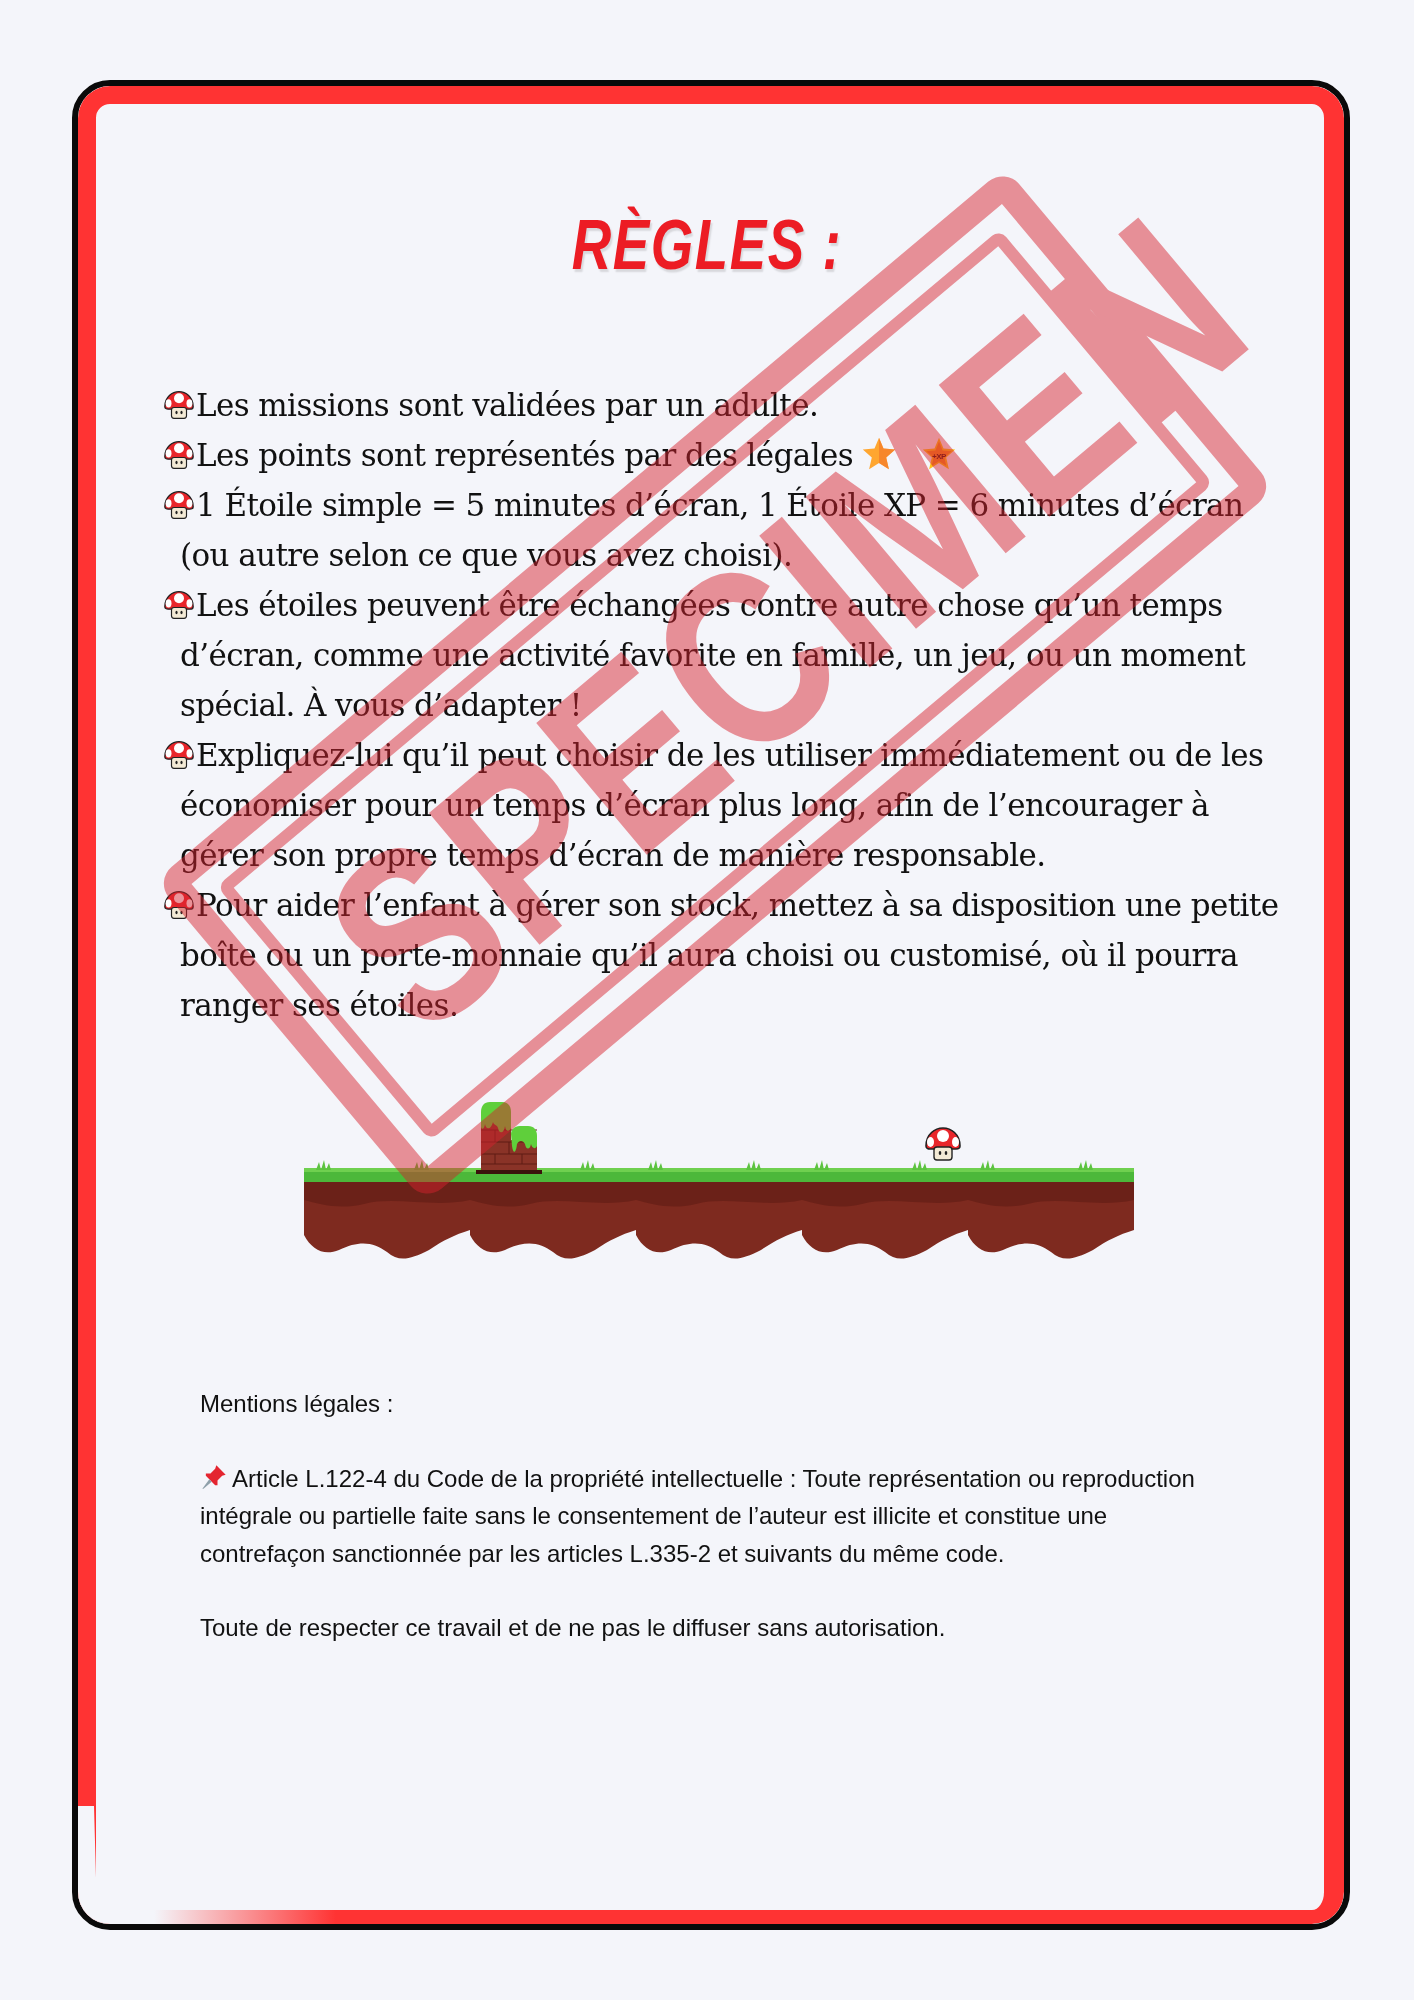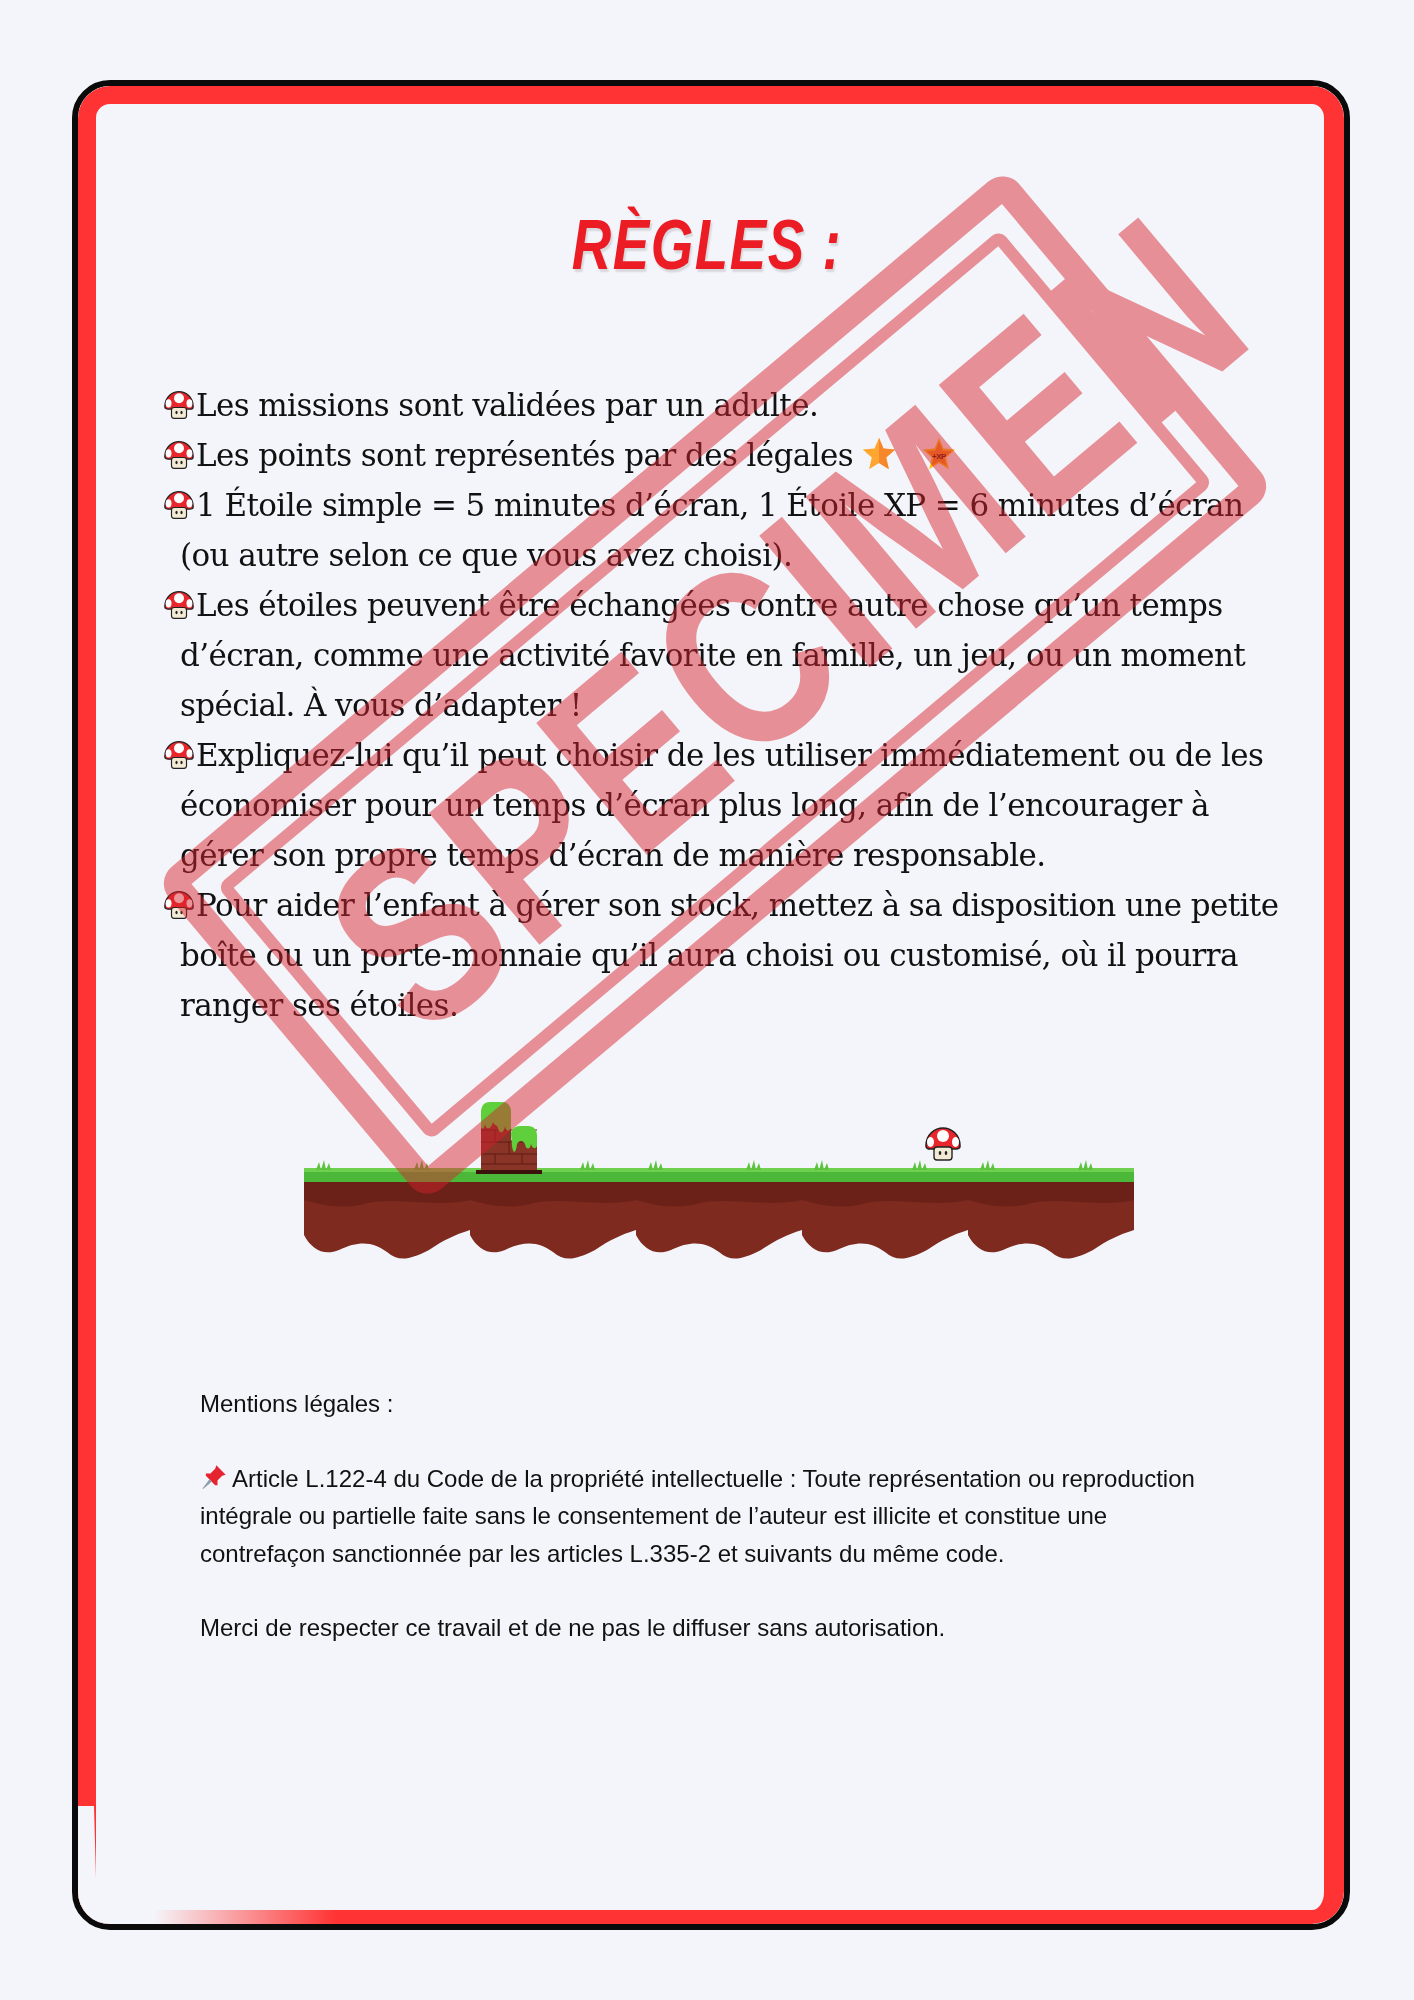--- a/index.html
+++ b/index.html
@@ -251,20 +251,20 @@
 </svg>
 
 <div class="legal">
   <p>Mentions légales :</p>
   <div class="gap"></div>
   <p><svg class="pin" viewBox="0 0 24 24">
         <path d="M14 2 L22 10 L19 11 L15 15 L15 19 L13 19 L5 11 L5 9 L9 9 L13 5 Z" fill="#e42530"></path>
         <path d="M8 14 L2 22 L3 22 L10 16 Z" fill="#8fa0aa"></path>
       </svg><span>Article L.122-4 du Code de la propriété intellectuelle : Toute représentation ou reproduction intégrale ou partielle faite sans le consentement de l’auteur est illicite et constitue une contrefaçon sanctionnée par les articles L.335-2 et suivants du même code.</span></p>
   <div class="gap"></div>
-  <p>Merci de respecter ce travail et de ne pas le diffuser sans autorisation.</p>
+  <p>Toute de respecter ce travail et de ne pas le diffuser sans autorisation.</p>
 </div>
 
 <div class="stamp">
   <div class="outer"></div>
   <div class="inner"></div>
   <div class="word">SPECIMEN</div>
 </div>
 
 </body></html>

